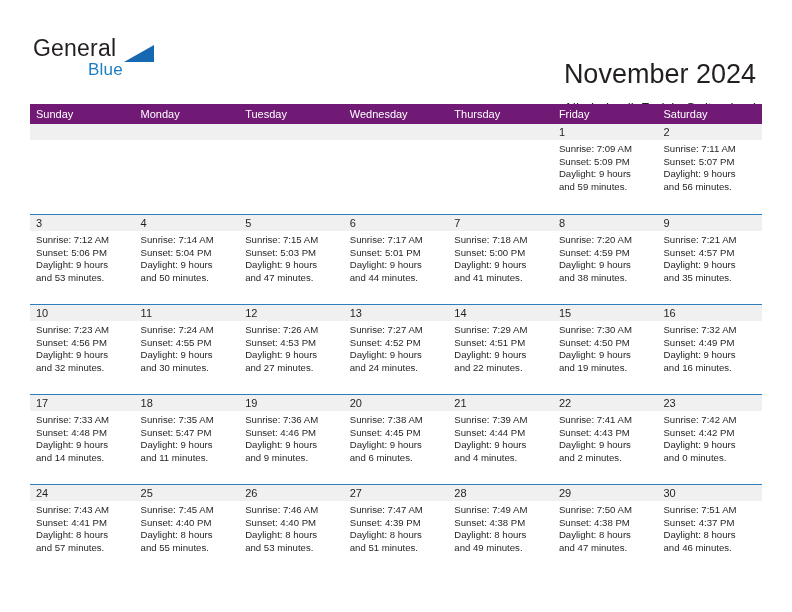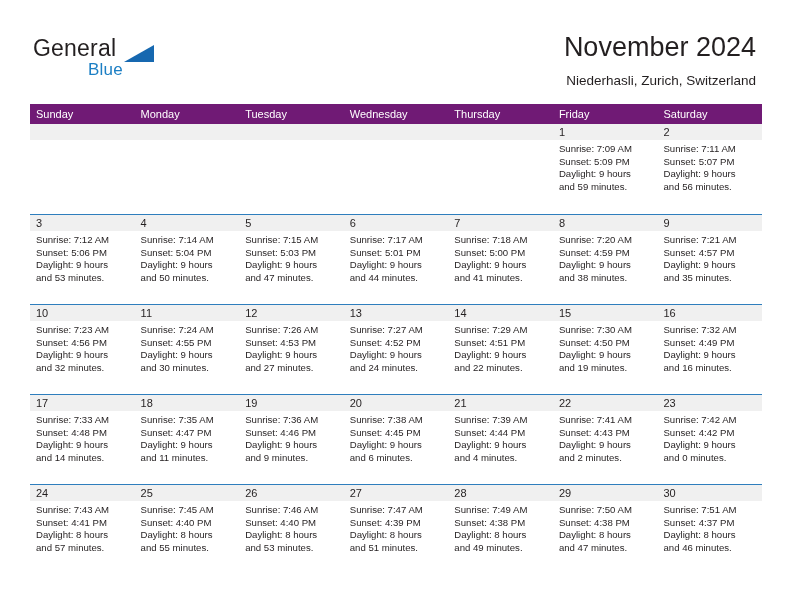--- a/index.html
+++ b/index.html
@@ -72,20 +72,21 @@
     right: 36px;
     top: 30px;
     text-align: right;
   }
   .cal-title {
     font-size: 27px;
     font-weight: normal;
     color: #231f20;
     line-height: 34px;
     white-space: nowrap;
+    margin-top: 27px;
   }
   .cal-subtitle {
     margin-top: 8px;
     font-size: 13.5px;
     color: #231f20;
     line-height: 17px;
     white-space: nowrap;
     margin-left: 9px;
   }
 
@@ -359,21 +360,21 @@
               <div>Sunrise: 7:33 AM</div>
               <div>Sunset: 4:48 PM</div>
               <div>Daylight: 9 hours</div>
               <div>and 14 minutes.</div>
             </div>
           </div>
           <div class="day-cell">
             <div class="daynum-band">18</div>
             <div class="details">
               <div>Sunrise: 7:35 AM</div>
-              <div>Sunset: 4:47 PM</div>
+              <div>Sunset: 5:47 PM</div>
               <div>Daylight: 9 hours</div>
               <div>and 11 minutes.</div>
             </div>
           </div>
           <div class="day-cell">
             <div class="daynum-band">19</div>
             <div class="details">
               <div>Sunrise: 7:36 AM</div>
               <div>Sunset: 4:46 PM</div>
               <div>Daylight: 9 hours</div>

